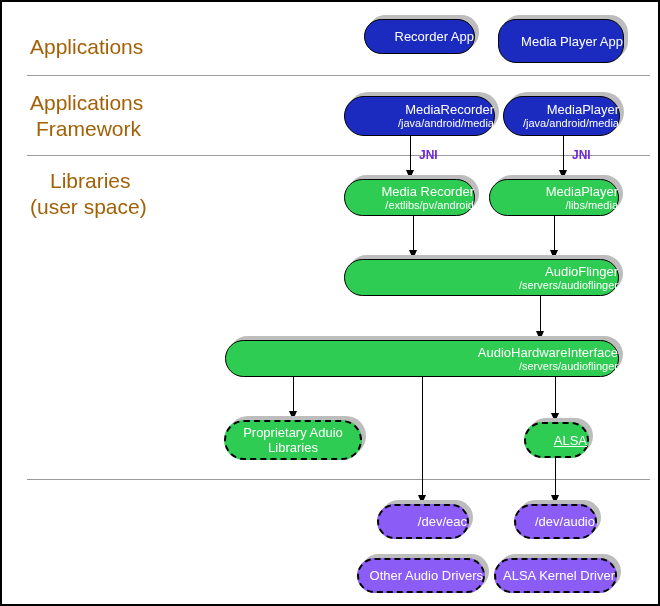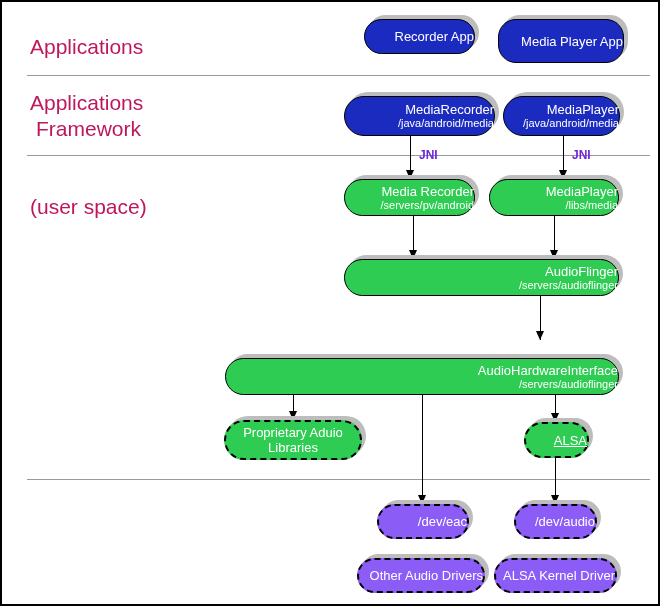--- a/index.html
+++ b/index.html
@@ -7,21 +7,21 @@
     position:relative;
     width:660px;height:606px;
     box-sizing:border-box;
     border:2px solid #000;
     background:#fff;
     font-family:"Liberation Sans","DejaVu Sans",sans-serif;
     overflow:hidden;
   }
   .layer-label{
     position:absolute;
-    color:#be185d;
+    color:#a16207;
     font-size:21px;
     line-height:26px;
     white-space:pre;
   }
   .divider{
     position:absolute;
     left:25px;width:623px;height:1px;
     background:#9a9a9a;
   }
   .node{
@@ -61,21 +61,21 @@
     color:#6d28d9;
   }
 </style>
 </head>
 <body>
 
 <div id="diagram">
 
   <div class="layer-label" style="left:28px;top:32px;">Applications</div>
   <div class="layer-label" style="left:28px;top:88px;"><span>Applications</span><br><span style="padding-left:6px;">Framework</span></div>
-  <div class="layer-label" style="left:28px;top:166px;"><br><span>(user space)</span></div>
+  <div class="layer-label" style="left:28px;top:166px;"><span style="padding-left:20px;">Libraries</span><br><span>(user space)</span></div>
 
   <div class="divider" style="top:73px;"></div>
   <div class="divider" style="top:153px;"></div>
   <div class="divider" style="top:477px;"></div>
 
   <div class="arrow" style="left:408px;top:134px;height:43px;"></div>
   <div class="arrow" style="left:561px;top:134px;height:43px;"></div>
   <div class="jni" style="left:417px;top:146px;">JNI</div>
   <div class="jni" style="left:570px;top:146px;">JNI</div>
 
@@ -100,33 +100,33 @@
     <div class="title">MediaRecorder</div>
     <div class="subtitle">/java/android/media</div>
   </div>
   <div class="node blue" style="left:501px;top:94px;width:117px;height:40px;border-radius:20px;">
     <div class="title">MediaPlayer</div>
     <div class="subtitle">/java/android/media</div>
   </div>
 
   <div class="node green" style="left:342px;top:177px;width:131px;height:37px;border-radius:19px;">
     <div class="title">Media Recorder</div>
-    <div class="subtitle">/servers/pv/android</div>
+    <div class="subtitle">/extlibs/pv/android</div>
   </div>
   <div class="node green" style="left:487px;top:177px;width:130px;height:37px;border-radius:19px;">
     <div class="title">MediaPlayer</div>
     <div class="subtitle">/libs/media</div>
   </div>
 
   <div class="node green" style="left:342px;top:257px;width:275px;height:37px;border-radius:19px;">
     <div class="title">AudioFlinger</div>
     <div class="subtitle">/servers/audioflinger</div>
   </div>
 
-  <div class="node green" style="left:223px;top:356px;width:394px;height:37px;border-radius:19px;">
+  <div class="node green" style="left:223px;top:338px;width:394px;height:37px;border-radius:19px;">
     <div class="title">AudioHardwareInterface</div>
     <div class="subtitle">/servers/audioflinger</div>
   </div>
 
   <div class="node green dashed" style="left:222px;top:418px;width:138px;height:40px;border-radius:20px;padding:4px 10px;">
     <div class="title">Proprietary Aduio Libraries</div>
   </div>
   <div class="node green dashed" style="left:522px;top:420px;width:65px;height:36px;border-radius:18px;text-decoration:underline;">
     <div class="title">ALSA</div>
   </div>

